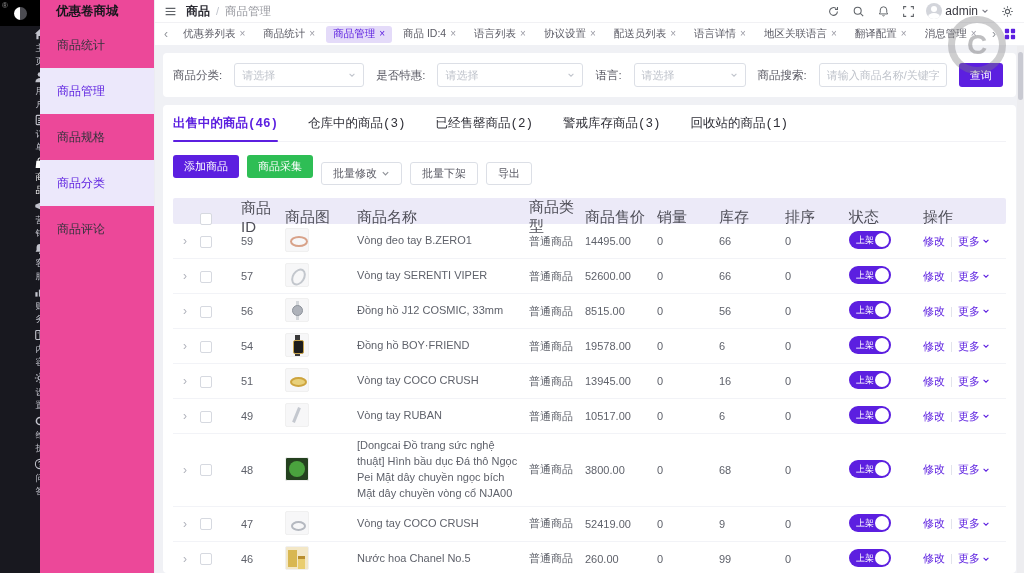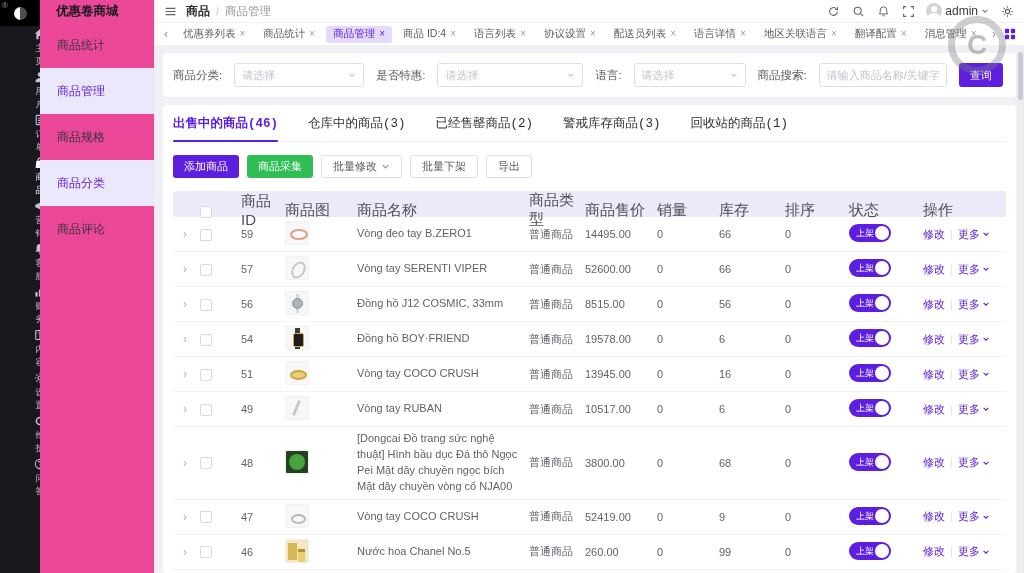--- a/index.html
+++ b/index.html
@@ -61,21 +61,21 @@
   .select { height:24px; border:1px solid #dcdfe6; border-radius:3px; display:flex; align-items:center; justify-content:space-between; padding:0 7px; cursor:pointer; background:#fff; }
   .select .ph { font-size:11px; color:#bfc3cb; }
   .select .chev { color:#c0c4cc; }
   .sel-cat { width:130px; } .sel-special { width:146px; } .sel-lang { width:112px; }
   .search-input { width:128px; height:24px; border:1px solid #dcdfe6; border-radius:3px; padding:0 7px; display:flex; align-items:center; }
   .search-input input { border:none; outline:none; width:100%; font-size:11px; color:#333; background:transparent; font-family:inherit; }
   .search-input input::placeholder { color:#bfc3cb; }
   .btn { border:none; border-radius:3px; font-size:11px; font-family:inherit; cursor:pointer; height:24px; padding:0 11px; white-space:nowrap; }
   .btn-primary { background:#5c1fe0; color:#fff; }
   .btn-green { background:#2ebe55; color:#fff; }
-  .btn-plain { background:#fff; color:#5a5a64; border:1px solid #dcdfe6; display:inline-flex; align-items:center; gap:4px; }
+  .btn-plain { background:#fff; color:#5a5a64; border:1px solid #dcdfe6; display:inline-flex; align-items:center; gap:4px;margin-top:7px; }
 
   .table-card { background:#fff; border-radius:4px; flex:1; padding:10px 10px 0 10px; display:flex; flex-direction:column; min-height:0; }
   .status-tabs { display:flex; gap:30px; border-bottom:1px solid #f2f2f6; padding-bottom:0; flex:0 0 auto;font-family:Liberation Mono, monospace; }
   .status-tab { font-size:12.5px; color:#2e2e36; padding-bottom:9px; position:relative; cursor:pointer; }
   .status-tab[data-active="true"] { color:#5c1fe0; font-weight:bold; }
   .status-tab[data-active="true"]::after { content:""; position:absolute; left:0; right:0; bottom:-1px; height:2px; background:#5c1fe0; border-radius:1px; }
 
   .toolbar { display:flex; gap:8px; margin:13px 0 13px 0; flex:0 0 auto; }
   .toolbar .btn { height:23px; }
   .chev-s { width:9px; height:9px; color:#909399; } .chev-s svg{ width:9px; height:9px; display:block;}

